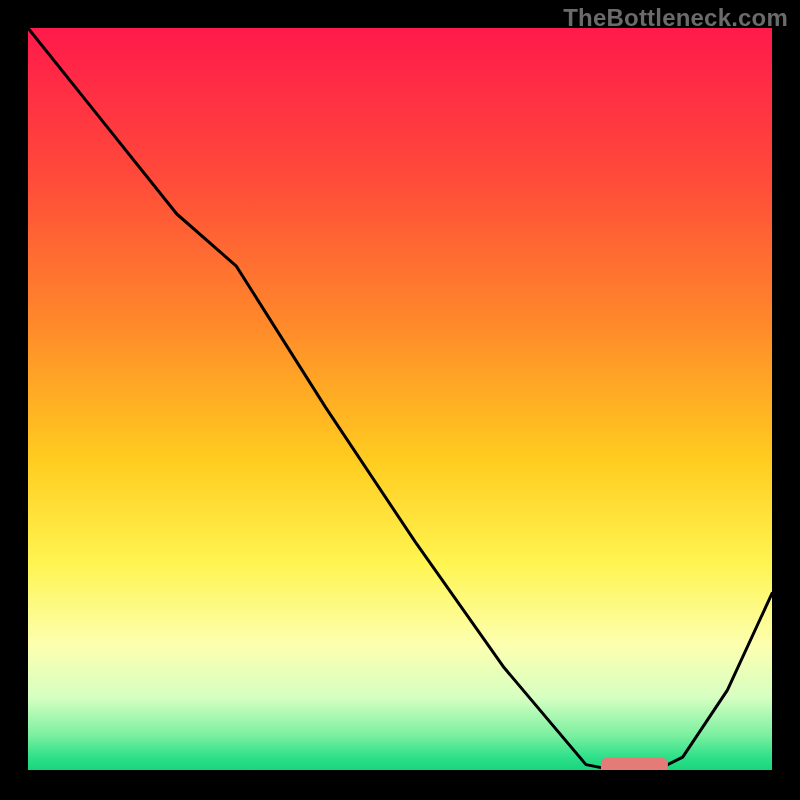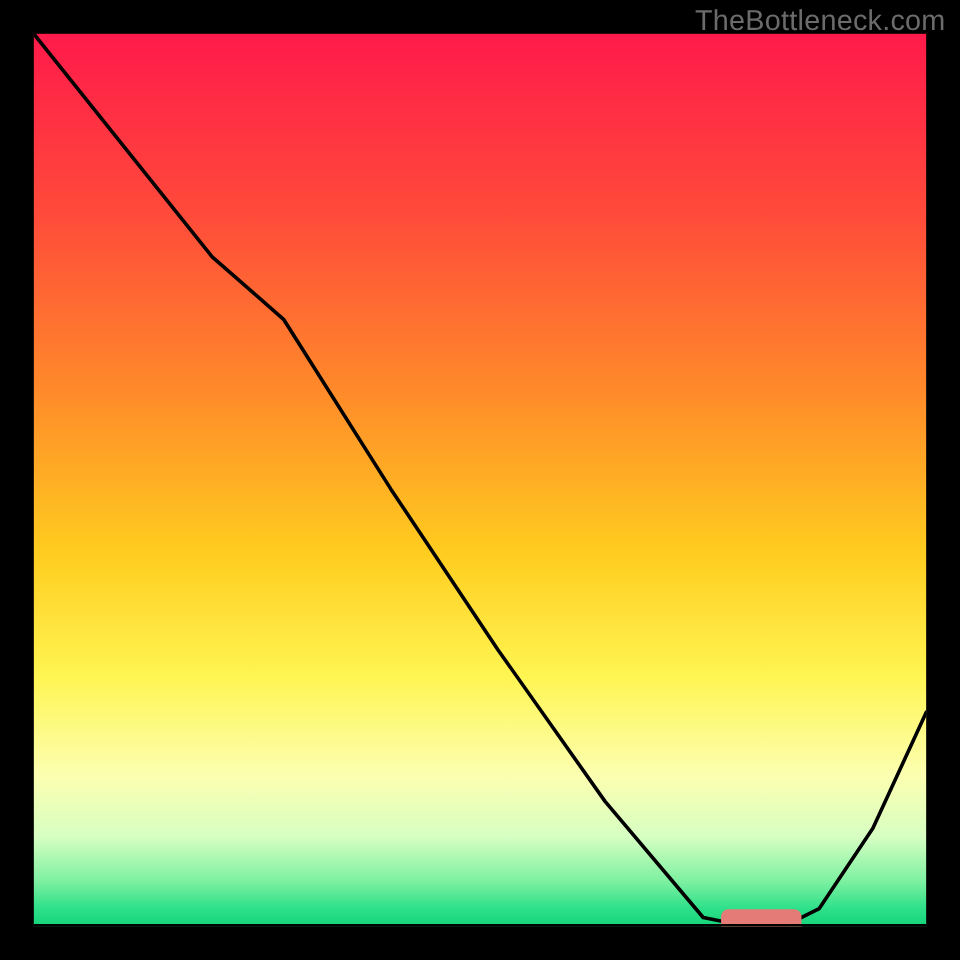--- a/index.html
+++ b/index.html
@@ -15,21 +15,21 @@
     position: relative;
     width: 800px;
     height: 800px;
   }
   .watermark {
     position: absolute;
     top: 4px;
     right: 12px;
     color: #6b6b6b;
     font-size: 24px;
-    font-weight: 400;
+    font-weight: 700;
     z-index: 10;
     letter-spacing: 0.2px;
   }
   .chart-frame {
     position: absolute;
     left: 28px;
     top: 28px;
     width: 744px;
     height: 744px;
     background: #000;

